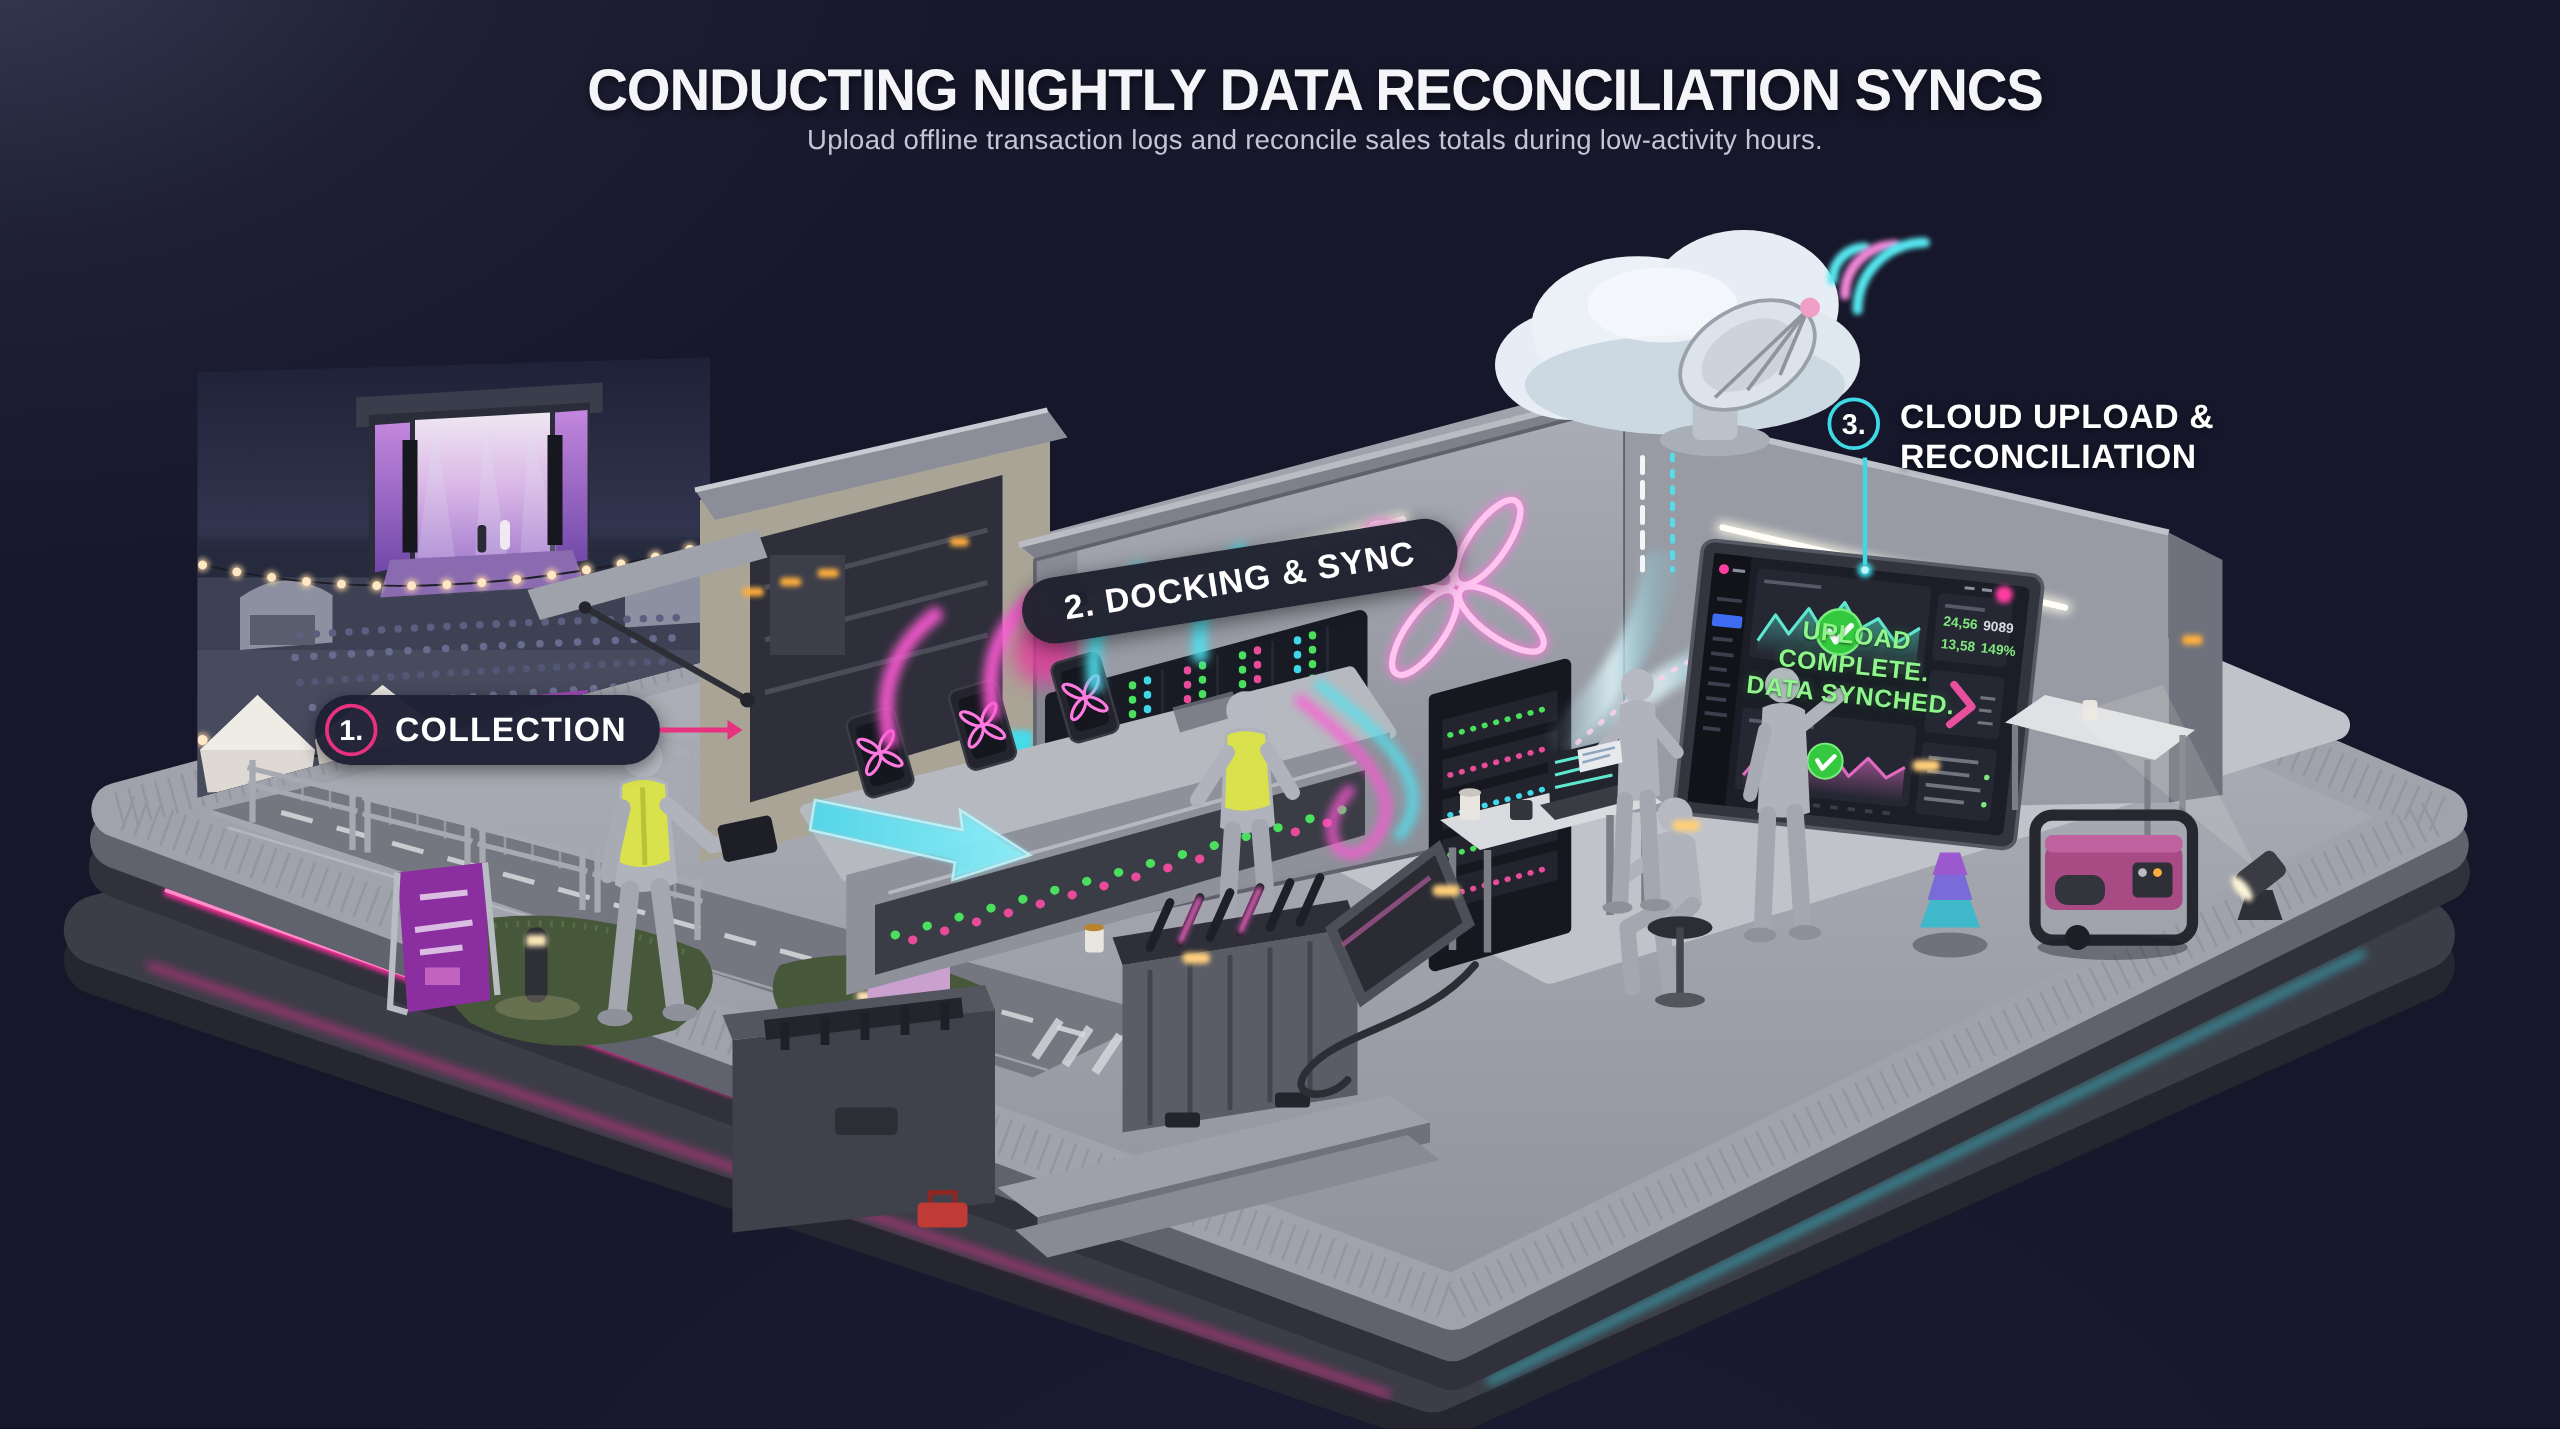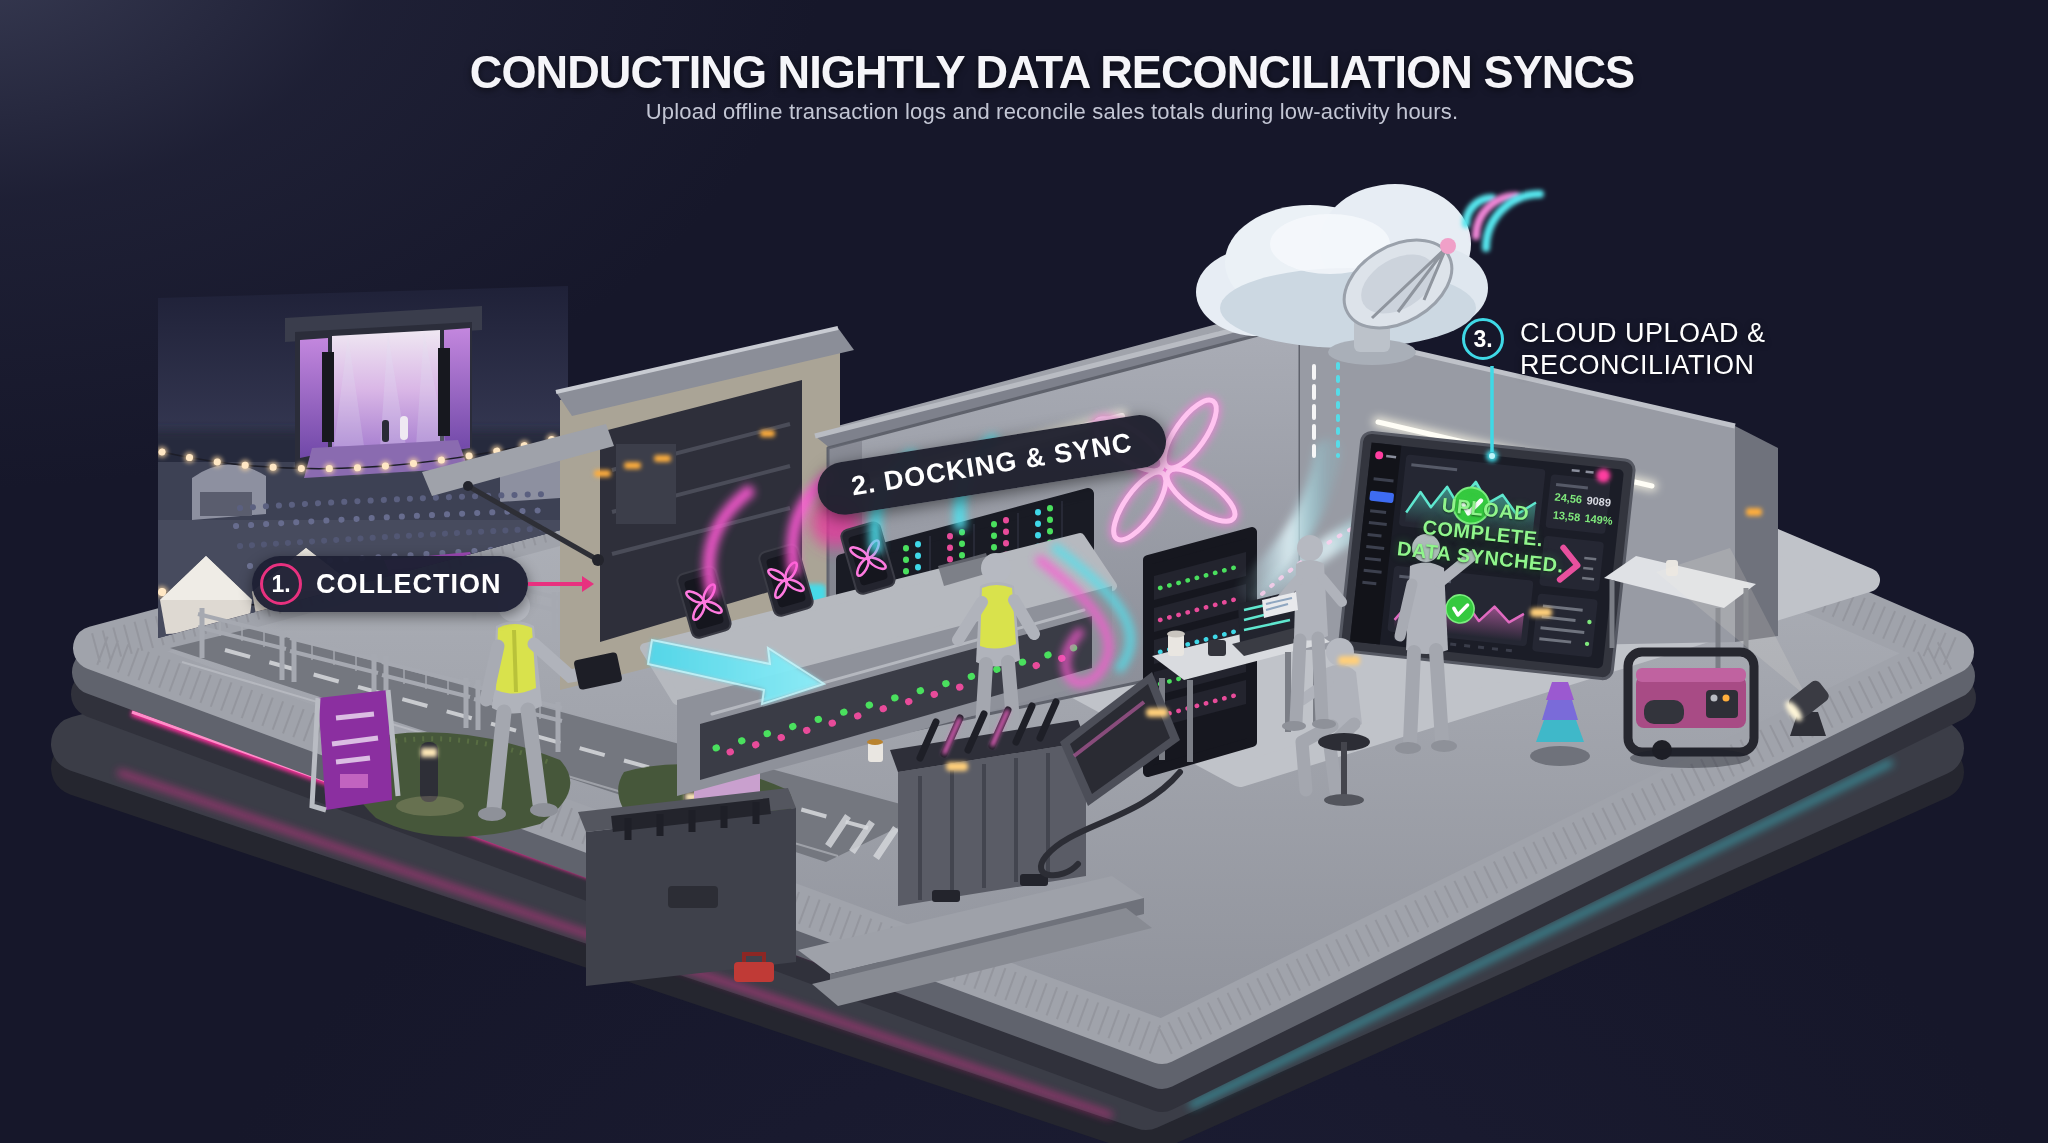--- a/index.html
+++ b/index.html
@@ -20,21 +20,21 @@
   .num-circle{width:42px;height:42px;border-radius:50%;display:flex;align-items:center;justify-content:center;
     color:#fff;font-weight:bold;font-size:23px;box-sizing:border-box;}
   .pill-label{color:#fff;font-weight:bold;font-size:27px;letter-spacing:1px;}
   .step1-connector{position:absolute;left:100%;top:50%;margin-top:-2px;width:56px;height:4px;background:#e8317f;}
   .step1-connector:after{content:"";position:absolute;right:-10px;top:-6px;border-left:12px solid #e8317f;
     border-top:8px solid transparent;border-bottom:8px solid transparent;}
   .step2-pill{position:absolute;left:818px;top:466px;transform:rotate(-9deg);transform-origin:left center;
     background:rgba(32,33,46,.97);border-radius:40px;padding:11px 34px;z-index:25;box-shadow:0 4px 16px rgba(0,0,0,.5);}
   .step3{position:absolute;left:1462px;top:318px;display:flex;align-items:flex-start;gap:16px;z-index:25;}
   .step3 .lines{display:flex;flex-direction:column;line-height:1.18;}
-  .step3 .lines span{color:#fff;font-weight:normal;font-size:27px;letter-spacing:.5px;text-shadow:0 2px 6px rgba(0,0,0,.5);}
+  .step3 .lines span{color:#fff;font-weight:bold;font-size:27px;letter-spacing:.5px;text-shadow:0 2px 6px rgba(0,0,0,.5);}
   
   .dash-msg{position:absolute;left:1390px;top:497px;width:186px;transform:rotate(6deg);z-index:24;text-align:center;
     color:#90f58c;font-weight:bold;font-size:20px;line-height:1.2;letter-spacing:.5px;
     text-shadow:0 0 8px rgba(70,230,90,.35), 0 1px 2px rgba(0,0,0,.6);}
 </style>
 </head>
 <body>
 
 <div class="canvas">
 

